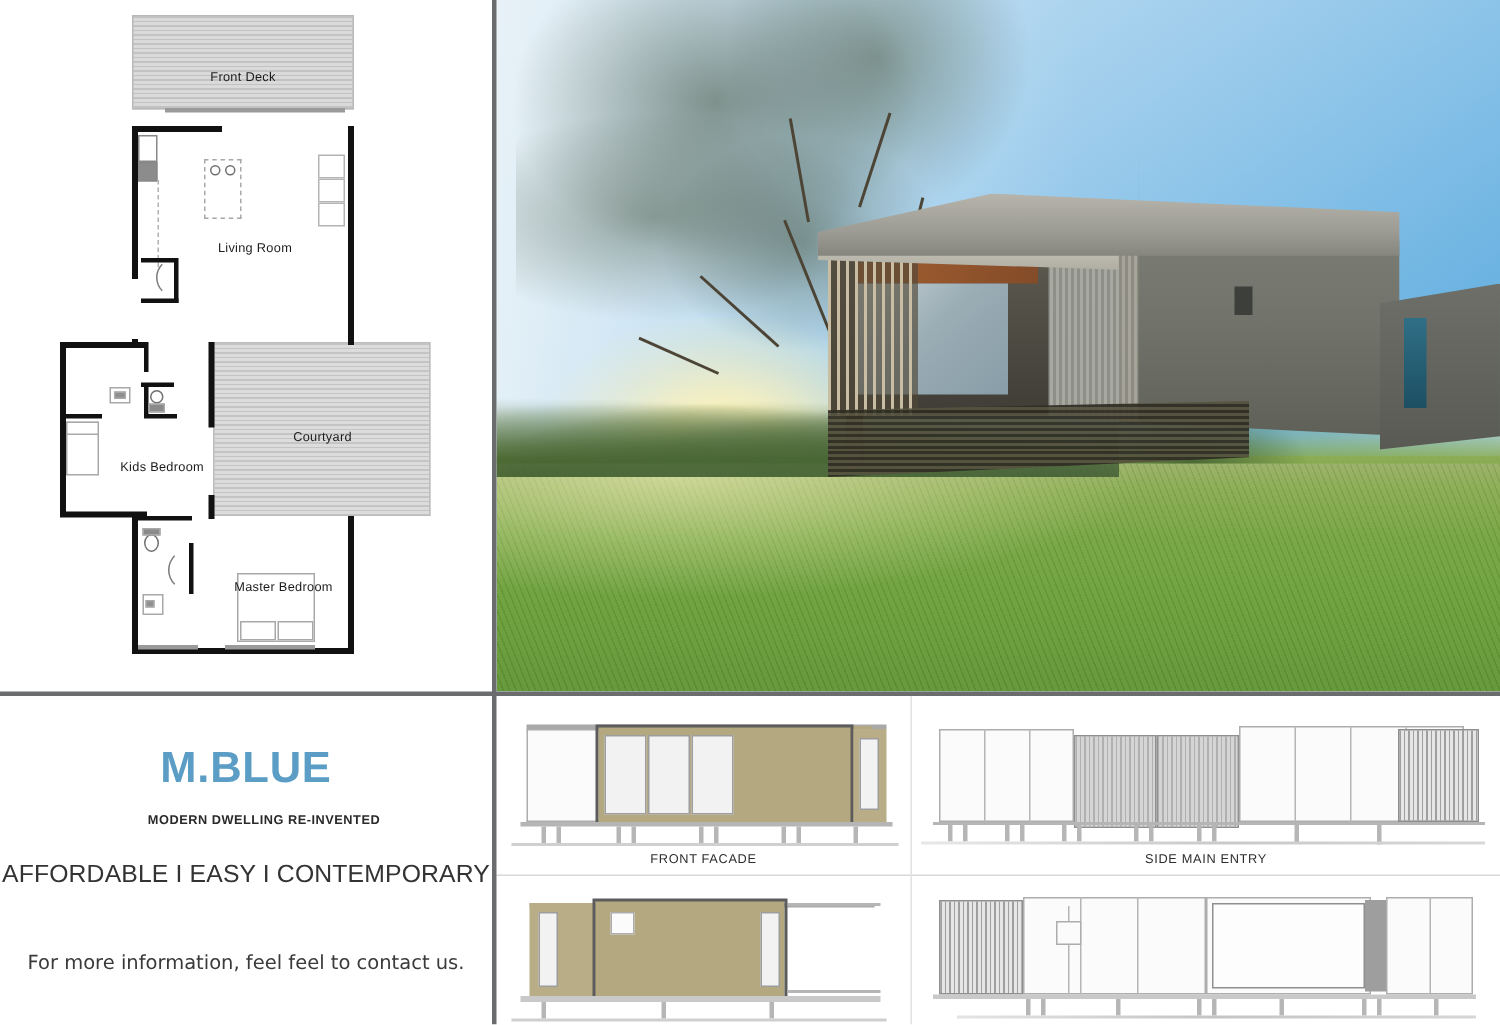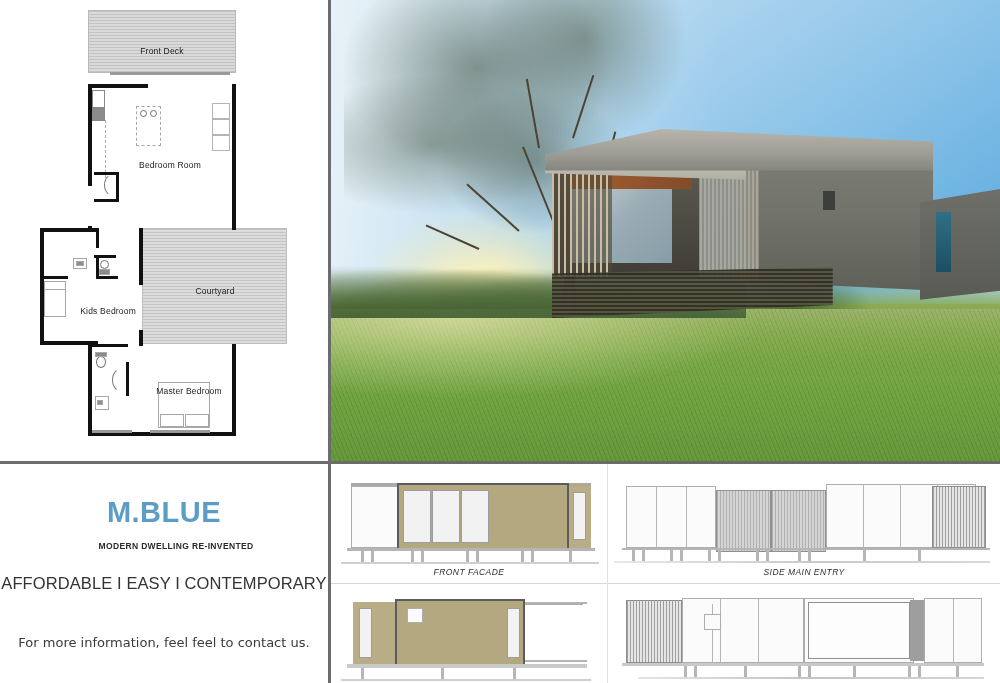--- a/index.html
+++ b/index.html
@@ -187,21 +187,21 @@
              padding-top:34px; }
   #logo { font-size:29px; font-weight:bold; letter-spacing:.5px; line-height:1; }
   #slogan { font-size:8.5px; font-weight:bold; color:#2a2a2a;
             letter-spacing:.35px; margin-top:14px;margin-left:24px; }
   #tagline { font-size:16.5px; color:#333; letter-spacing:.1px; margin-top:23px;
              white-space:nowrap; }
   #contact { font-size:13px; color:#3a3a3a; margin-top:42px;
              font-family:"DejaVu Sans", sans-serif; }
 
   
-  .elev { position:absolute;font-style:italic; }
+  .elev { position:absolute; }
   .ecap { position:absolute; font-size:8.5px; color:#2d2d2d;
           letter-spacing:.45px; white-space:nowrap; }
   .ebox { position:absolute; border:1px solid #b5b5b5; background:#fdfdfd; }
   .ebox-dark { position:absolute; border:2px solid #5c5c5c; }
   .etan { position:absolute; background:#b3a87f; }
   .etan2 { position:absolute; background:#b8ad86; }
   .eglass { position:absolute; background:#f2f2f2; border:1px solid #9d9d9d; }
   .eslat { position:absolute;
     background:repeating-linear-gradient(to right,
       #9f9f9f 0px,#9f9f9f 1px,#e6e6e6 1px,#e6e6e6 3px);
@@ -237,21 +237,21 @@
       <div class="dashv" style="left:105px;top:120px;height:58px;"></div>
 
       <div class="fix" style="left:136px;top:106px;width:25px;height:40px;border-style:dashed;"></div>
       <div class="circ" style="left:140px;top:110px;width:7px;height:7px;"></div>
       <div class="circ" style="left:150px;top:110px;width:7px;height:7px;"></div>
 
       <div class="thinw" style="left:212px;top:103px;width:18px;height:16px;"></div>
       <div class="thinw" style="left:212px;top:119px;width:18px;height:16px;"></div>
       <div class="thinw" style="left:212px;top:135px;width:18px;height:16px;"></div>
 
-      <div class="rlabel" style="left:120px;top:160px;width:100px;">Bedroom Room</div>
+      <div class="rlabel" style="left:120px;top:160px;width:100px;">Living Room</div>
 
       <div class="wall" style="left:94px;top:172px;width:24px;height:3px;"></div>
       <div class="wall" style="left:116px;top:172px;width:3px;height:30px;"></div>
       <div class="doorarc" style="left:104px;top:172px;width:26px;height:26px;transform:rotate(0deg);"></div>
       <div class="wall" style="left:94px;top:199px;width:25px;height:3px;"></div>
 
       <div class="hatch-court" style="left:142px;top:228px;width:145px;height:116px;"></div>
       <div class="wall" style="left:139px;top:228px;width:4px;height:57px;"></div>
       <div class="wall" style="left:139px;top:330px;width:4px;height:16px;"></div>
       <div class="wall" style="left:232px;top:228px;width:4px;height:2px;"></div>

